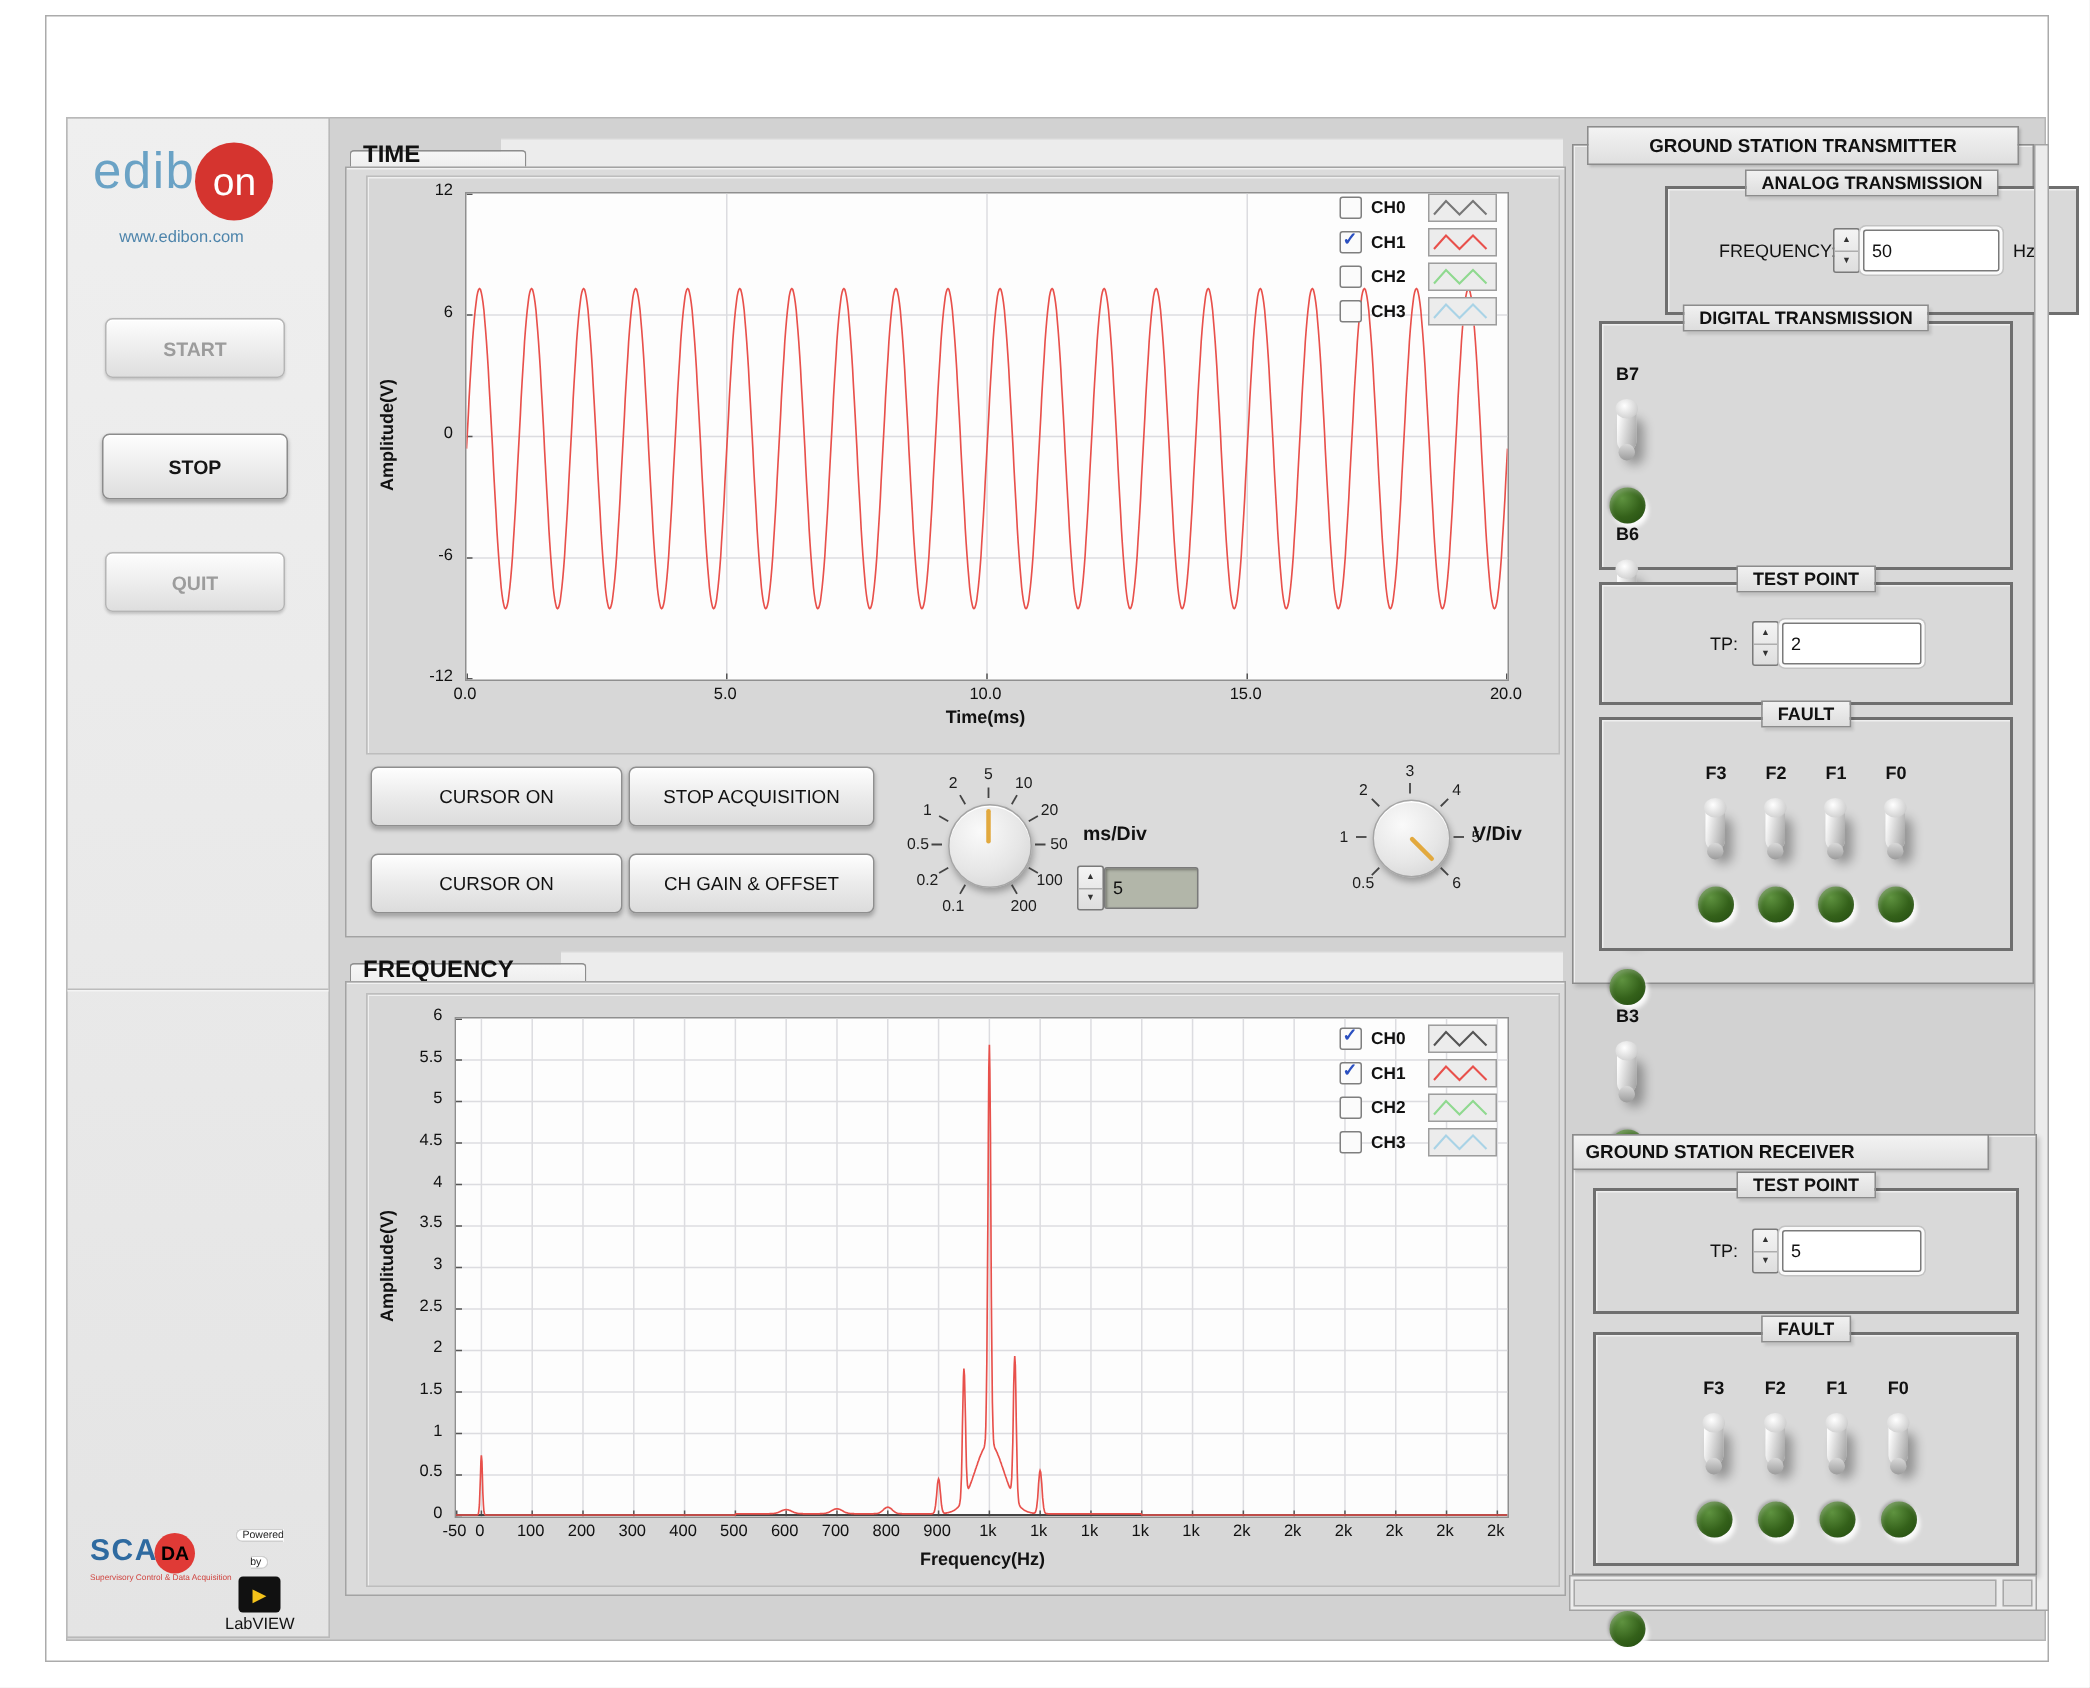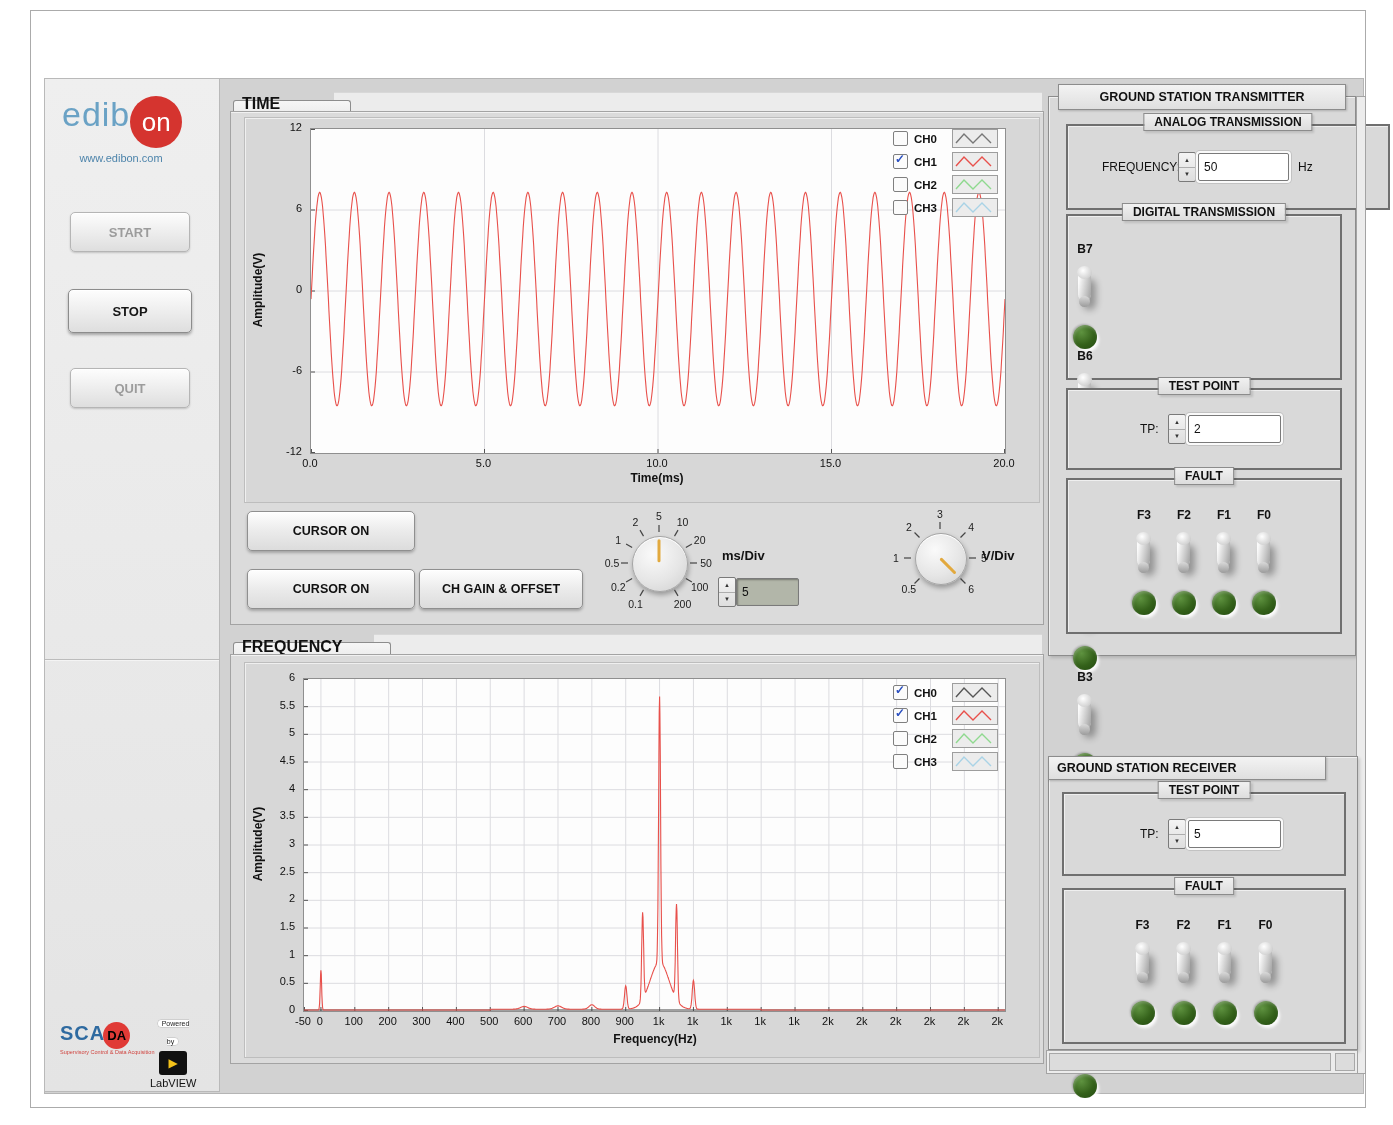--- a/index.html
+++ b/index.html
@@ -47,21 +47,21 @@
 
   
   .legend{z-index:5;}
   .leg-row{position:absolute;display:flex;align-items:center;height:19px;}
   .leg-cb{width:13px;height:13px;border:1px solid #7f7f7f;background:#fbfbfb;position:relative;border-radius:2px;}
   .leg-cb .mark{position:absolute;left:1px;top:-3px;color:#2a4fc0;font-size:12px;font-weight:bold;}
   .leg-label{font-size:11.5px;font-weight:bold;margin-left:6px;width:34px;}
   .leg-sample{width:44px;height:17px;background:#ececec;border:1px solid #9d9d9d;margin-left:4px;}
 
   
-  .btn3d{display:flex;align-items:center;justify-content:center;font-weight:bold;font-size:12.5px;
+  .btn3d{display:flex;align-items:center;justify-content:center;font-weight:normal;font-size:12.5px;
     background:linear-gradient(180deg,#fefefe,#ebebeb 50%,#dcdcdc);border:1px solid #8f8f8f;border-radius:5px;
     box-shadow:0 2px 3px rgba(0,0,0,.25), inset 0 1px 0 #fff;cursor:pointer;}
 
   
   .knob-face{position:absolute;border-radius:50%;border:1px solid #a5a5a5;
     background:radial-gradient(circle at 38% 32%,#fafafa,#e6e6e6 55%,#cfcfcf);
     box-shadow:1px 3px 5px rgba(0,0,0,.3), inset 0 1px 0 #fff;}
   .knob-tick{position:absolute;font-size:10.5px;color:#1c1c1c;white-space:nowrap;}
   .knob-title{font-weight:bold;font-size:13px;}
 
@@ -203,20 +203,21 @@
       <div class="leg-row" style="top: 69px; left: 0px;">
         <div class="leg-cb"></div>
         <span class="leg-label">CH3</span>
         <span class="leg-sample"><svg width="44" height="17">
             <polyline points="3,13 11,4 20,13 29,4 38,13" fill="none" stroke="#a9d3e6" stroke-width="1.4"></polyline>
           </svg></span>
       </div>
     </div>
 
   <div class="abs btn3d" style="left:247px;top:511px;width:166px;height:38px;">CURSOR ON</div>
+  <div class="abs btn3d" style="left:419px;top:511px;width:162px;height:38px;">STOP ACQUISITION</div>
   <div class="abs btn3d" style="left:247px;top:569px;width:166px;height:38px;">CURSOR ON</div>
   <div class="abs btn3d" style="left:419px;top:569px;width:162px;height:38px;">CH GAIN &amp; OFFSET</div>
 
   <div class="abs" id="ms-knob" style="left:599px;top:503px;width:120px;height:120px;">
       <div class="knob-face" style="left: 33px; top: 33px; width: 54px; height: 54px;"></div>
       <svg width="120" height="120" style="position:absolute;left:0;top:0;pointer-events:none;">
         <line x1="44.5" y1="86.84678751731761" x2="41" y2="92.90896534380867" stroke="#444" stroke-width="1.2"></line>
         <line x1="33.1532124826824" y1="75.5" x2="27.091034656191326" y2="79" stroke="#444" stroke-width="1.2"></line>
         <line x1="29" y1="60" x2="22" y2="60" stroke="#444" stroke-width="1.2"></line>
         <line x1="33.153212482682406" y1="44.5" x2="27.091034656191333" y2="41" stroke="#444" stroke-width="1.2"></line>
@@ -418,21 +419,21 @@
         <span class="leg-label">CH3</span>
         <span class="leg-sample"><svg width="44" height="17">
             <polyline points="3,13 11,4 20,13 29,4 38,13" fill="none" stroke="#a9d3e6" stroke-width="1.4"></polyline>
           </svg></span>
       </div>
     </div>
 
   <div class="abs win" style="left:1048px;top:96px;width:306px;height:558px;"></div>
   <div class="abs win-header" style="left:1058px;top:84px;width:286px;height:24px;">GROUND STATION TRANSMITTER</div>
 
-  <div class="abs grp" style="left:1066px;top:124px;width:272px;height:82px;padding-left:48px;">
+  <div class="abs grp" style="left:1110px;top:124px;width:272px;height:82px;">
     <div class="grp-cap">ANALOG TRANSMISSION</div>
     <span class="abs ctl-label" style="left:34px;top:34px;">FREQUENCY:</span>
     <div class="abs spin" style="left:110px;top:26px;">
       <div>▲</div>
       <div>▼</div>
     </div>
     <div class="abs field" style="left:130px;top:27px;width:84px;">50</div>
     <span class="abs ctl-label" style="left:230px;top:34px;">Hz</span>
   </div>
 

